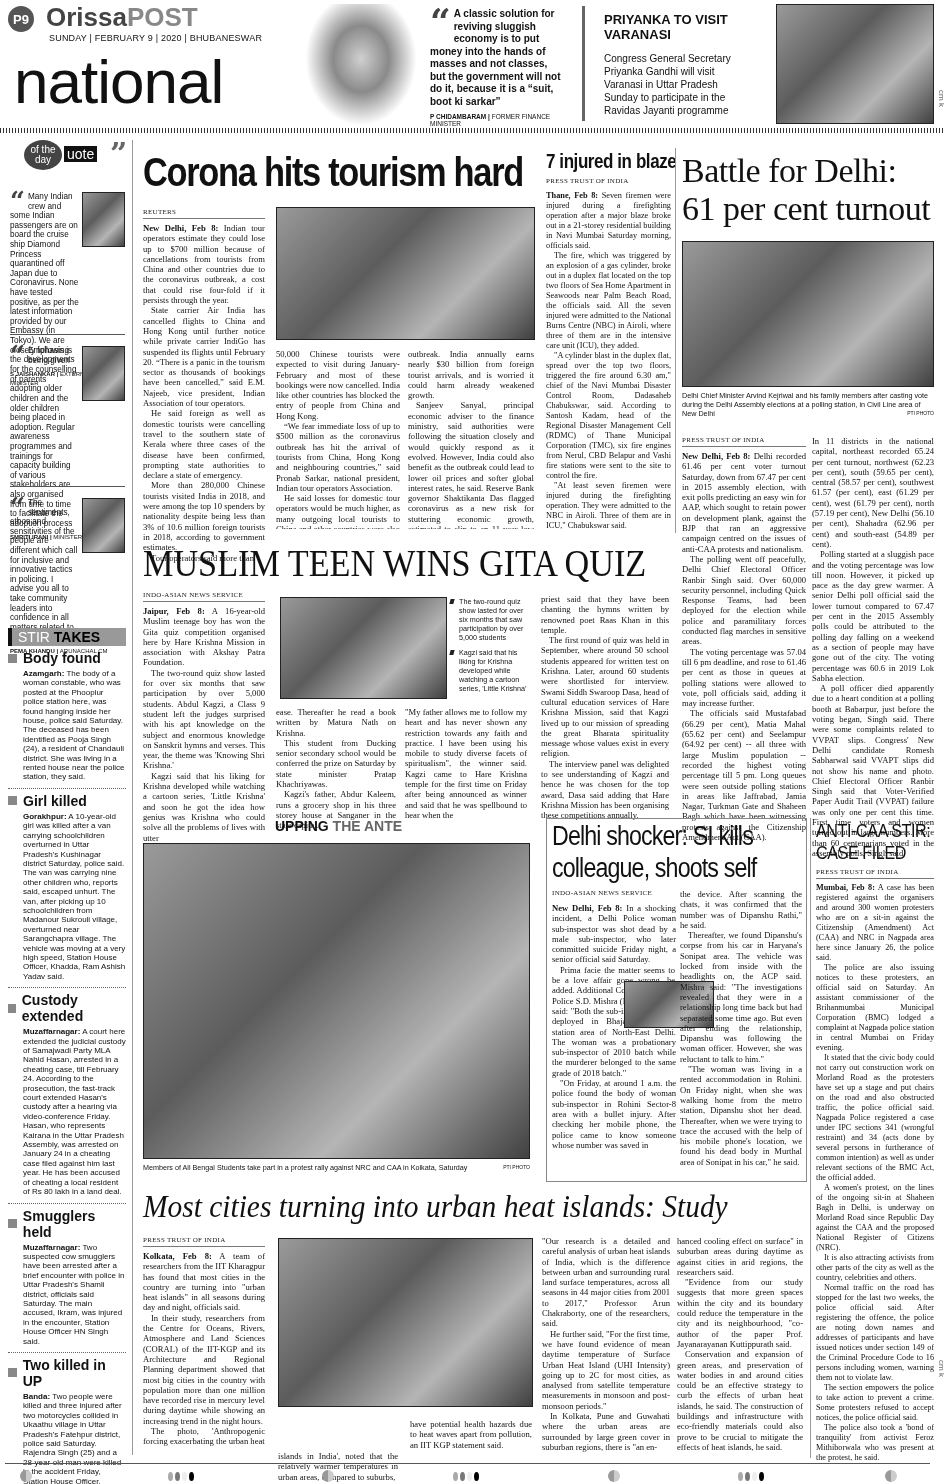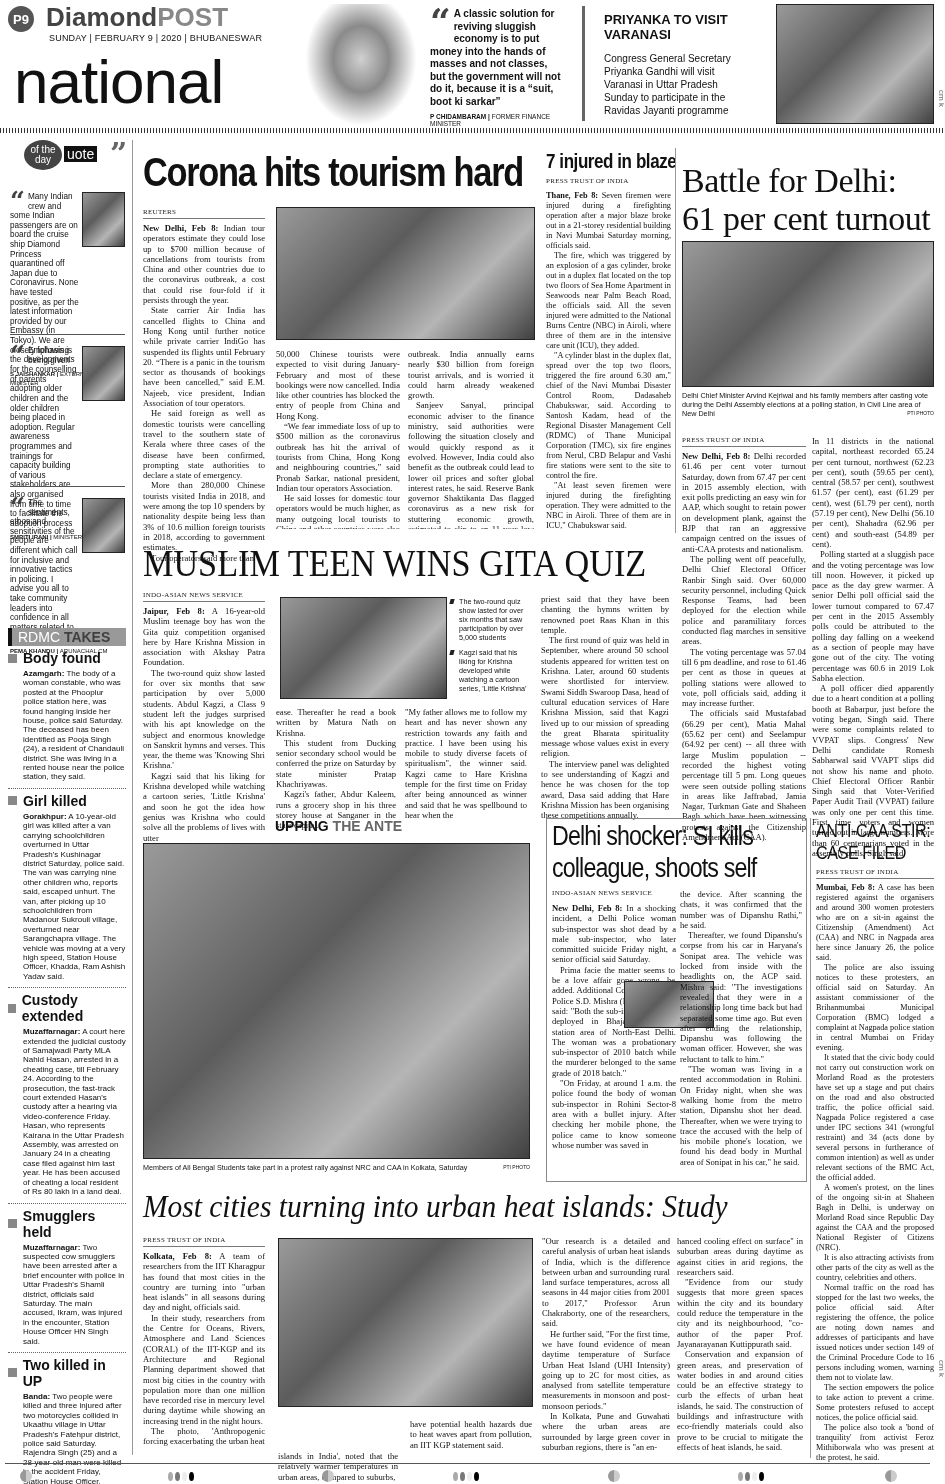--- a/index.html
+++ b/index.html
@@ -26,42 +26,42 @@
   .section { left: 14px; top: 50px; font-size: 62px; font-weight: 300; letter-spacing: -1px; color: #111; line-height: 64px; }
   .barcode-rule { left: 0; top: 128px; width: 945px; height: 5px;
                   background: repeating-linear-gradient(90deg, #333 0 1px, #fff 1px 3px); }
   .qt-headline { font-size: 10px; font-weight: bold; line-height: 12.5px; }
   .quote-mark { font-size: 36px; font-weight: bold; color: #444; line-height: 26px; float: left; margin-right: 3px; font-family: "DejaVu Serif", serif; }
   .attrib { font-size: 6.5px; font-weight: bold; margin-top: 5px; }
   .attrib span { font-weight: normal; }
   .lq { font-size: 8.2px; line-height: 9.6px; }
   .lq-quote { font-size: 26px; font-weight: bold; color: #444; float: left; line-height: 18px; margin-right: 3px; font-family: "DejaVu Serif", serif; }
   .short-takes { background: #999; color: #fff; font-size: 14px; padding: 1px 6px; border-left: 4px solid #111; }
-  .short-takes b { color: #404040; }
+  .short-takes b { color: #000000; }
   .st-head { font-size: 14px; font-weight: bold; display: flex; align-items: center; gap: 6px; margin: 4px 0 3px; }
   .st-head .sq { width: 9px; height: 9px; background: #888; display: inline-block; }
   .st-body { font-size: 8px; line-height: 9.4px; padding-left: 15px; }
   .st-body b { font-weight: bold; }
   .hl-cond { font-family: "Liberation Sans", sans-serif; font-weight: bold; letter-spacing: -1.5px; transform-origin: left top; }
   .caption { font-family: "Liberation Sans", sans-serif; font-size: 7.2px; line-height: 9px; }
   .credit { font-family: "Liberation Sans", sans-serif; font-size: 5px; float: right; }
   .bullet-box { font-family: "Liberation Sans", sans-serif; font-size: 7.2px; line-height: 9px; }
   .bullet-box p { padding-left: 9px; position: relative; margin-bottom: 6px; }
   .bullet-box p::before { content: ""; position: absolute; left: 0; top: 2px; width: 4px; height: 5px; background: #222; transform: skewX(-15deg); }
   .footer-dot { width: 12px; height: 12px; border-radius: 50%; background: linear-gradient(90deg, #999 50%, #ccc 50%); }
   .footer-reg { display: flex; gap: 2px; }
   .footer-reg span { width: 5px; height: 9px; border-radius: 50%; }
 </style>
 </head>
 <body>
 
 <div class="abs p9 sans">
     <span>P9</span>
   </div>
-<div class="abs logo sans"><span>Diamond</span><span class="post">POST</span></div>
+<div class="abs logo sans"><span>Orissa</span><span class="post">POST</span></div>
 <div class="abs dateline-top sans">SUNDAY | FEBRUARY 9 | 2020 | BHUBANESWAR</div>
 <div class="abs section sans">national</div>
 <div class="abs photo" style="left:305px;top:4px;width:112px;height:122px;border:none;background:radial-gradient(ellipse at 50% 45%,#d0d0d0 0,#8a8a8a 35%,#fff 70%);"></div>
 
 <div class="abs sans" style="left:430px;top:8px;width:135px;">
   <div class="qt-headline"><span class="quote-mark">“</span><span>A classic solution for reviving sluggish economy is to put money into the hands of masses and not classes, but the government will not do it, because it is a “suit, boot ki sarkar”</span></div>
   <div class="attrib"><span style="font-weight:bold">P CHIDAMBARAM</span> | <span>FORMER FINANCE MINISTER</span></div>
 </div>
 <div class="abs rule" style="left:582px;top:6px;width:3px;height:115px;background:#666;"></div>
 <div class="abs sans" style="left:604px;top:12px;width:170px;">
@@ -97,21 +97,21 @@
 <div class="abs rule" style="left:10px;top:486px;width:115px;height:1px;"></div>
 
 <div class="abs sans lq" style="left:10px;top:498px;width:115px;">
   <div class="abs photo" style="left:72px;top:0;width:43px;height:55px;"></div>
   <span class="lq-quote">“</span>
   <span style="display:block;padding-right:46px;">The sentiments, ethos and sensitivities of the people are different which call for inclusive and innovative tactics in policing. I advise you all to take community leaders into confidence in all matters related to law and order</span>
   <div class="attrib" style="font-size:6px;"><span style="font-weight:bold">PEMA KHANDU</span> | <span>ARUNACHAL CM</span></div>
 </div>
 
 <div class="abs sans" style="left:8px;top:628px;width:118px;">
-  <div class="short-takes"><span>RDMC </span><b>TAKES</b></div>
+  <div class="short-takes"><span>STIR </span><b>TAKES</b></div>
   <div>
     <div class="st-head">
         <span class="sq"></span>
         <span>Body found</span>
       </div>
     <div class="st-body"><b>Azamgarh:</b><span> The body of a woman constable, who was posted at the Phooplur police station here, was found hanging inside her house, police said Saturday. The deceased has been identified as Pooja Singh (24), a resident of Chandauli district. She was living in a rented house near the police station, they said.</span></div>
   </div>
   <div class="dash-rule" style="margin:6px 0 2px;"></div>
   <div>
     <div class="st-head">
@@ -174,21 +174,21 @@
   <div class="agency" style="border:none;">PRESS TRUST OF INDIA</div>
   <div class="body-text" style="font-size:8.3px;line-height:10px;">
     <p><span class="dateline">Thane, Feb 8:</span><span> Seven firemen were injured during a firefighting operation after a major blaze broke out in a 21-storey residential building in Navi Mumbai Saturday morning, officials said.</span></p>
     <p>The fire, which was triggered by an explosion of a gas cylinder, broke out in a duplex flat located on the top two floors of Sea Home Apartment in Seawoods near Palm Beach Road, the officials said. All the seven injured were admitted to the National Burns Centre (NBC) in Airoli, where three of them are in the intensive care unit (ICU), they added.</p>
     <p>"A cylinder blast in the duplex flat, spread over the top two floors, triggered the fire around 6.30 am," chief of the Navi Mumbai Disaster Control Room, Dadasaheb Chabukswar, said. According to Santosh Kadam, head of the Regional Disaster Management Cell (RDMC) of Thane Municipal Corporation (TMC), six fire engines from Nerul, CBD Belapur and Vashi fire stations were sent to the site to control the fire.</p>
     <p>"At least seven firemen were injured during the firefighting operation. They were admitted to the NBC in Airoli. Three of them are in ICU," Chabukswar said.</p>
   </div>
 </div>
 <div class="abs rule" style="left:675px;top:148px;width:1px;height:385px;background:#999;"></div>
 
-<div class="abs serif" style="left:682px;top:162px;font-size:34px;line-height:38px;letter-spacing:-.5px;white-space:nowrap;">
+<div class="abs serif" style="left:682px;top:152px;font-size:34px;line-height:38px;letter-spacing:-.5px;white-space:nowrap;">
   <div>Battle for Delhi:</div>
   <div>61 per cent turnout</div>
 </div>
 <div class="abs photo" style="left:682px;top:241px;width:252px;height:146px;"></div>
 <div class="abs caption" style="left:682px;top:391px;width:252px;">
   <span>Delhi Chief Minister Arvind Kejriwal and his family members after casting vote during the Delhi Assembly elections at a polling station, in Civil Line area of New Delhi</span> <span class="credit">PTI PHOTO</span>
 </div>
 <div class="abs" style="left:682px;top:436px;width:124px;">
   <div class="agency">PRESS TRUST OF INDIA</div>
   <div class="body-text">

